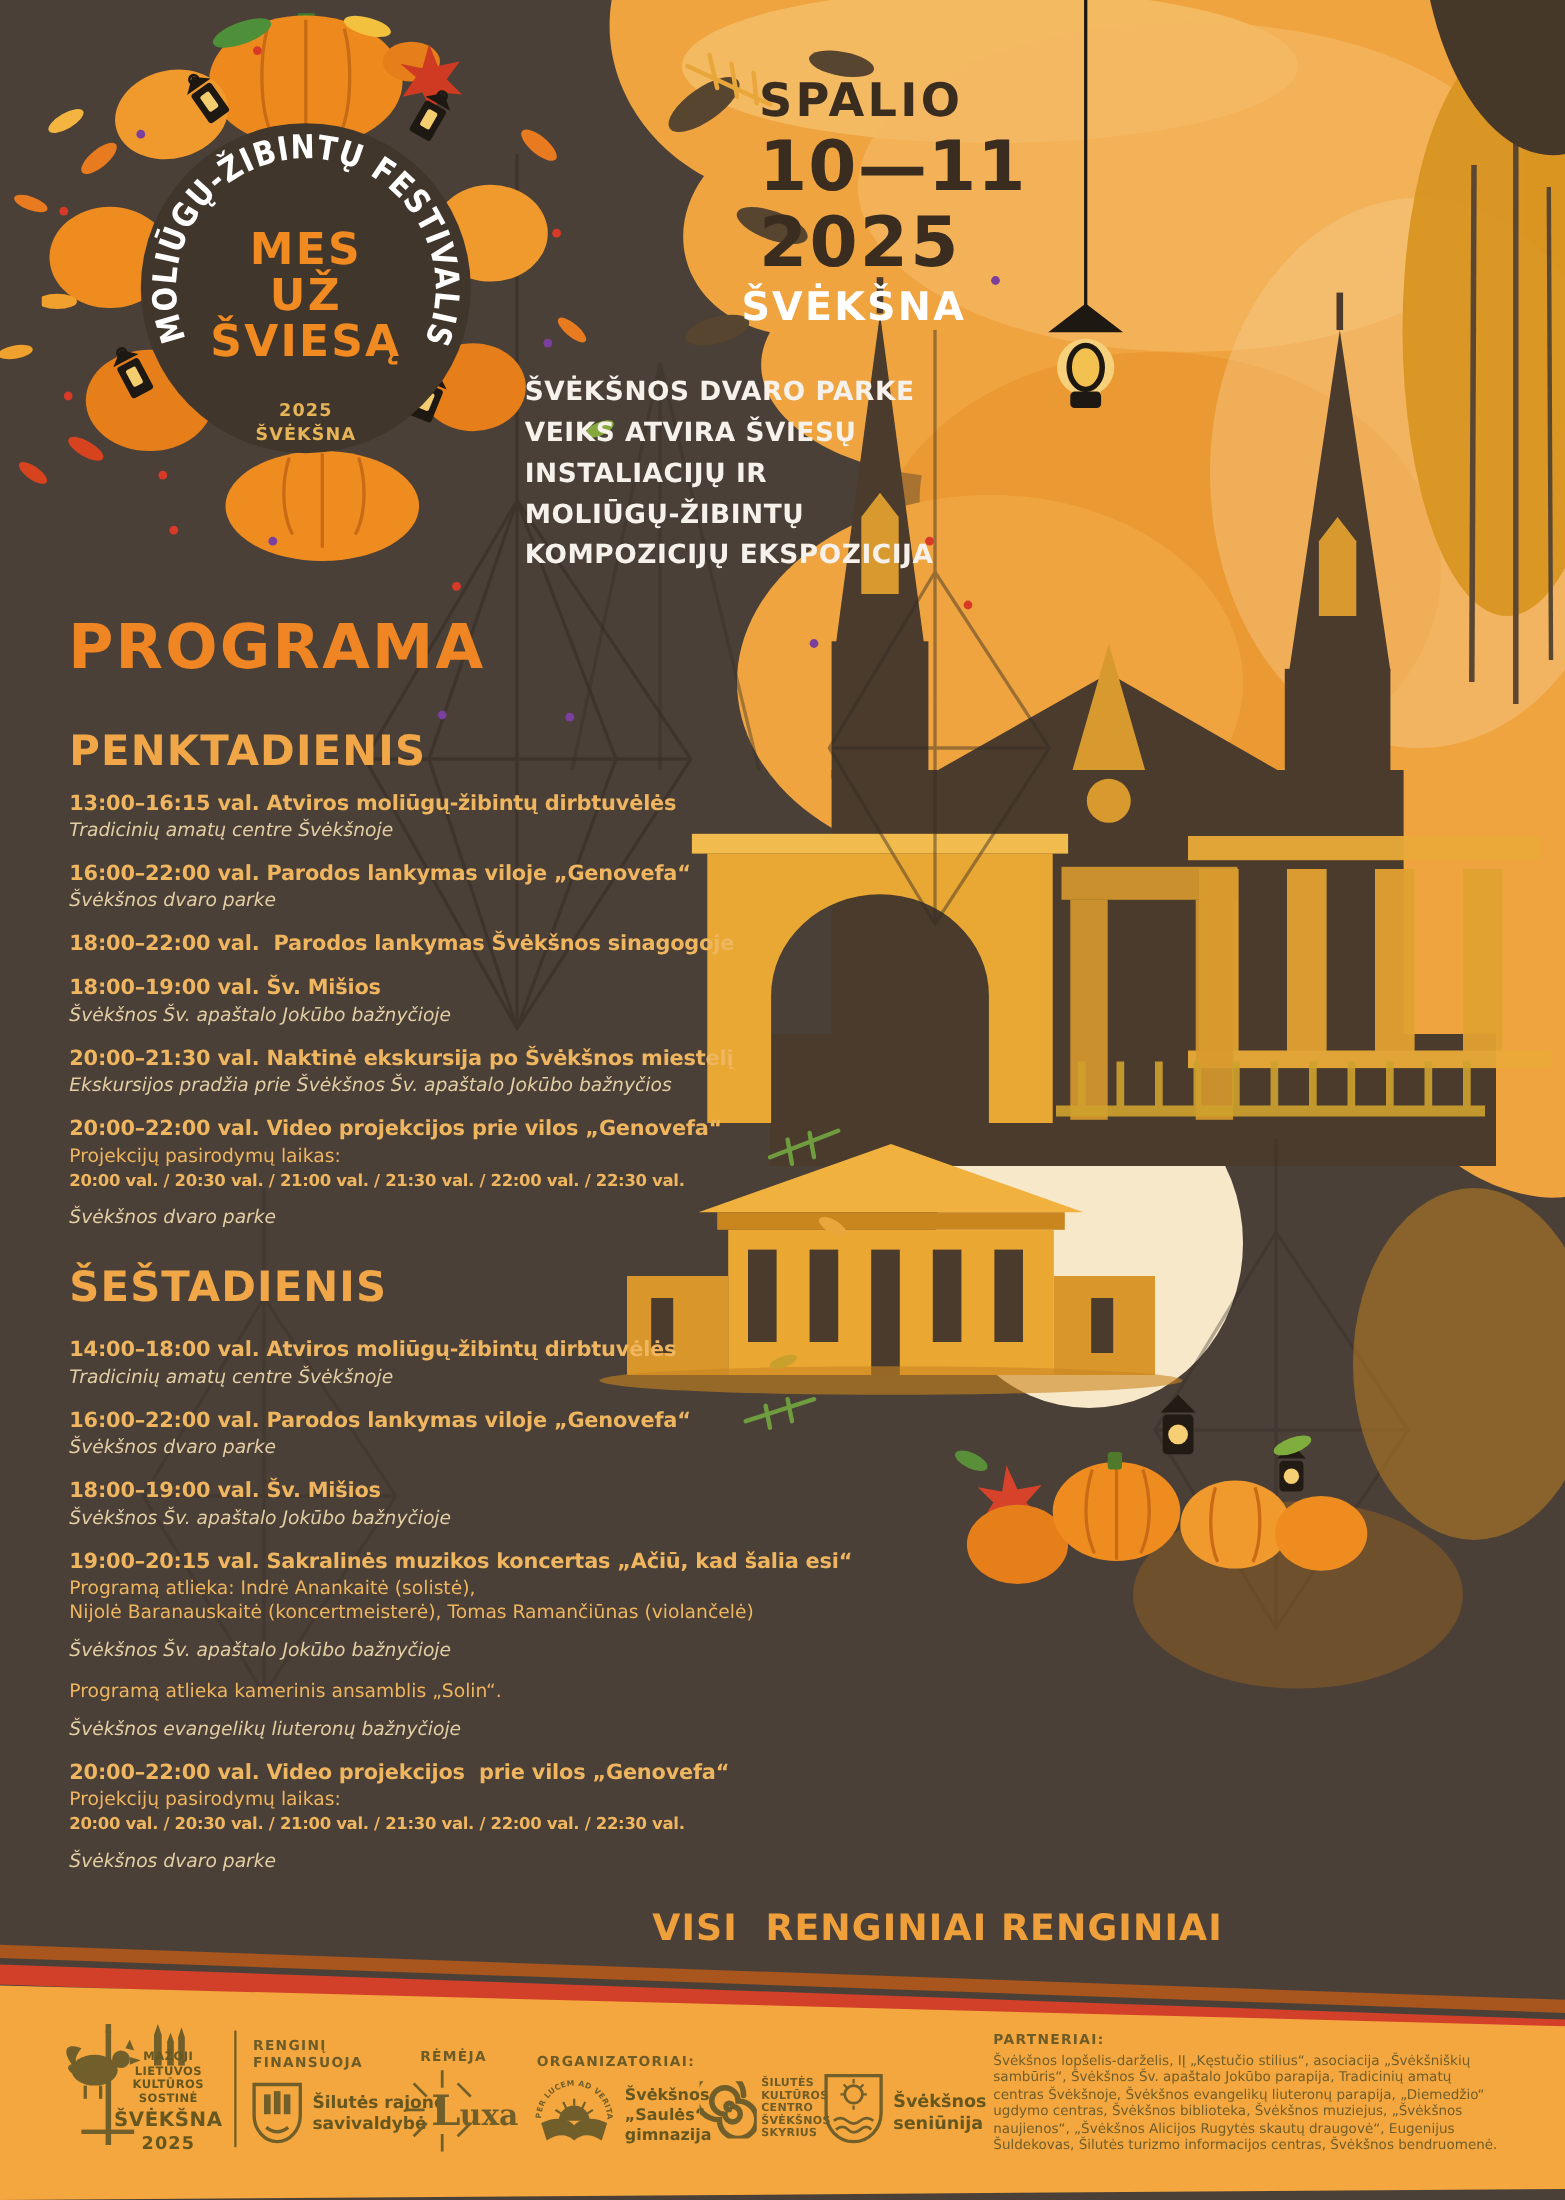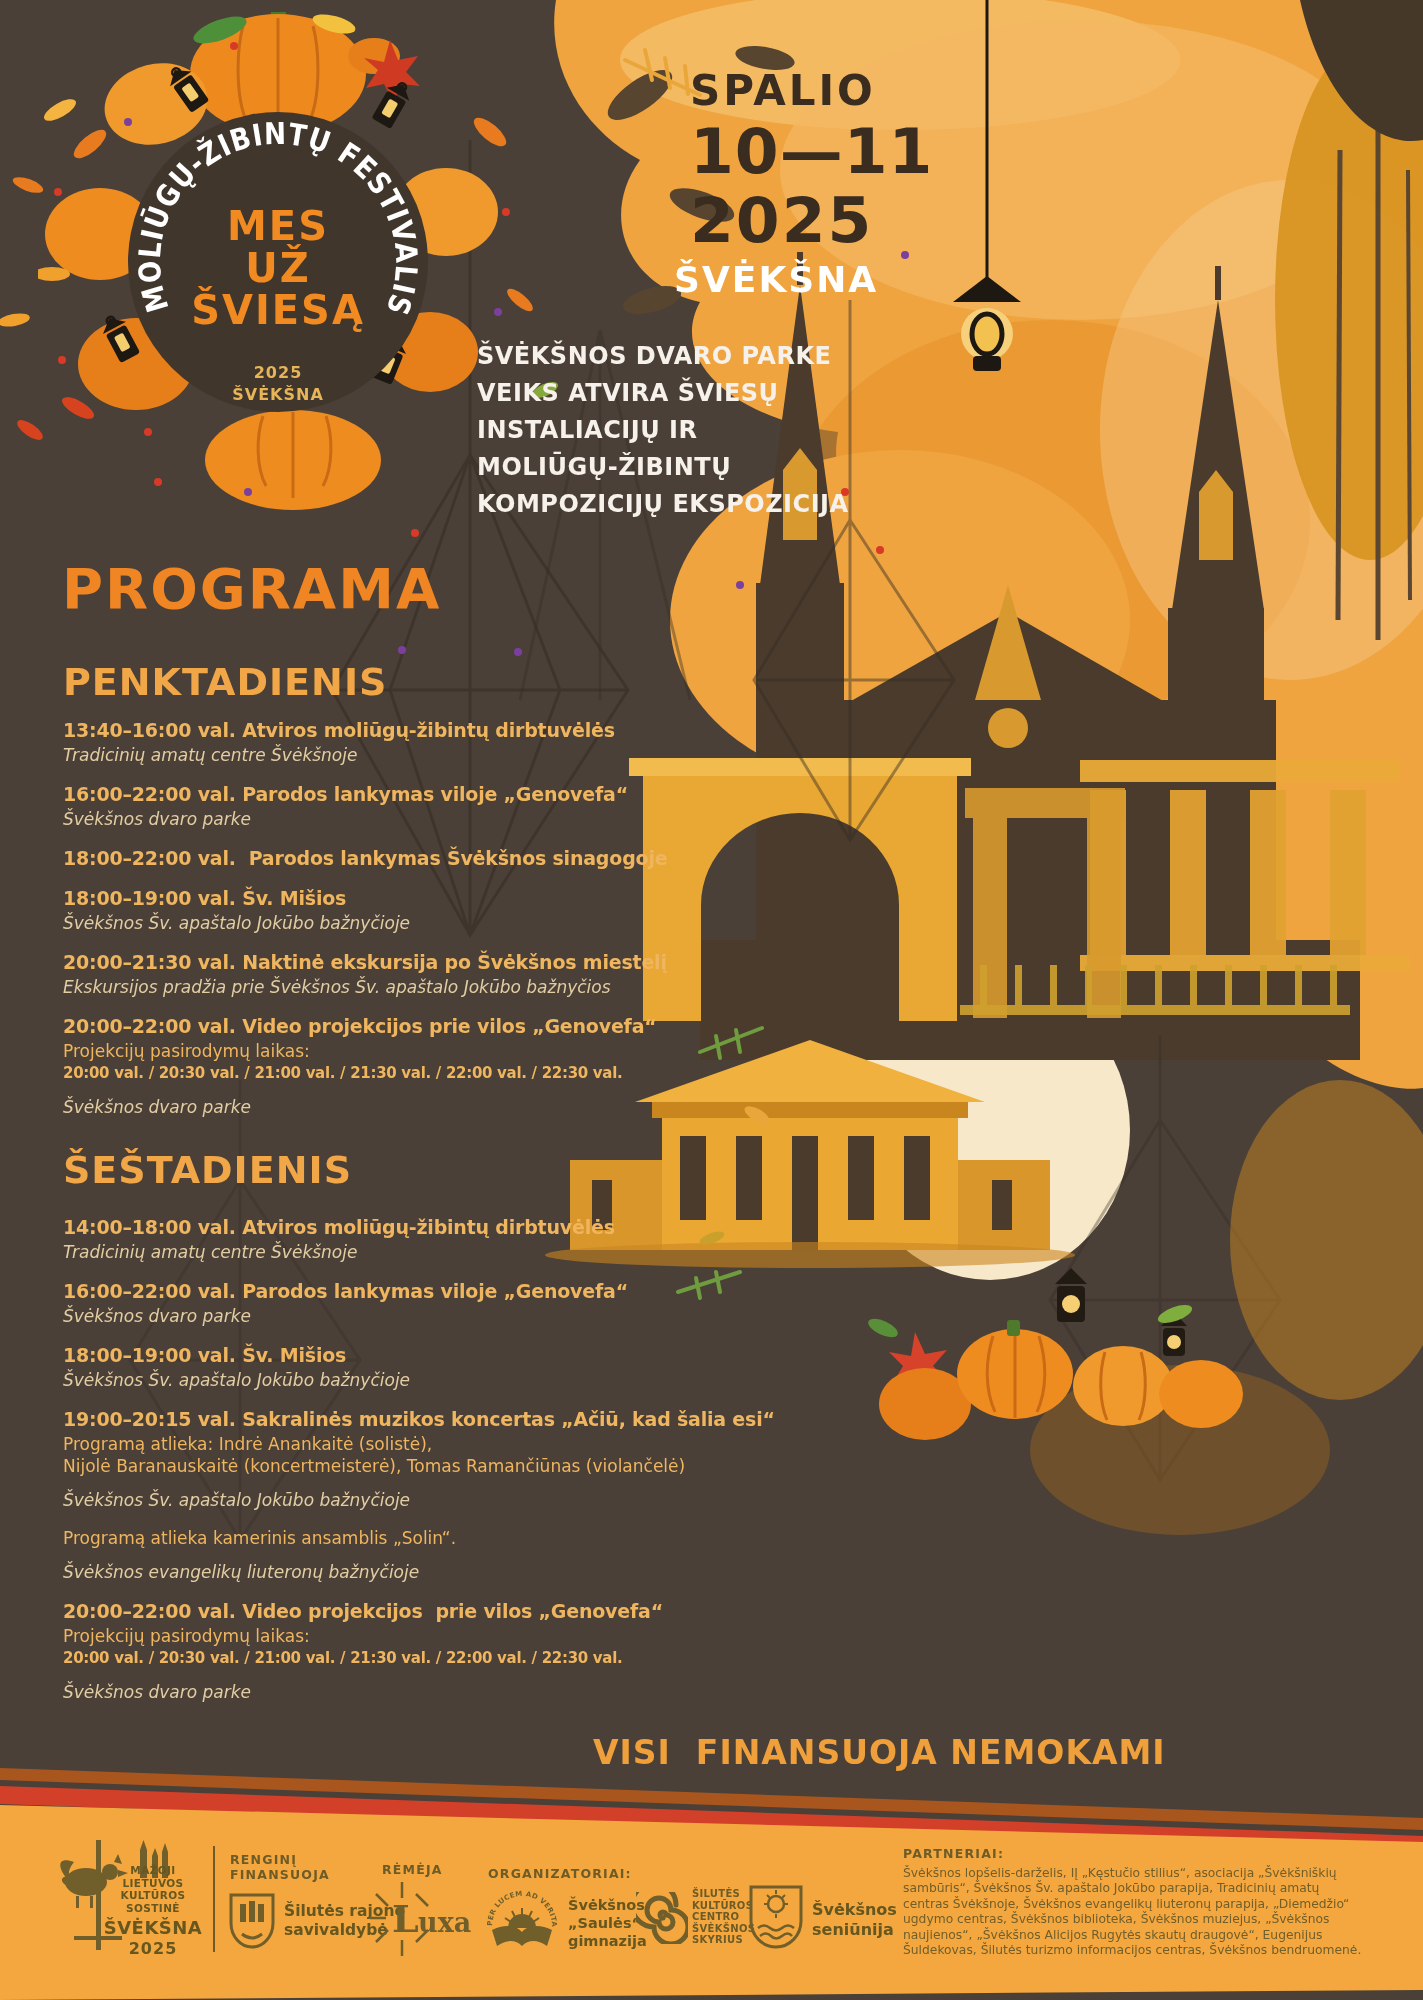--- a/index.html
+++ b/index.html
@@ -328,21 +328,21 @@
 VEIKS ATVIRA ŠVIESŲ
 INSTALIACIJŲ IR
 MOLIŪGŲ-ŽIBINTŲ
 KOMPOZICIJŲ EKSPOZICIJA</div>
 
   <div class="abs day-heading day1">PENKTADIENIS</div>
 
   <div class="abs programa">PROGRAMA</div>
   <div class="abs events events1">
     <div class="ev">
-      <div class="ev-title">13:40–16:00 val. Atviros moliūgų-žibintų dirbtuvėlės</div>
+      <div class="ev-title">13:00–16:15 val. Atviros moliūgų-žibintų dirbtuvėlės</div>
       <div class="ev-venue">Tradicinių amatų centre Švėkšnoje</div>
     </div>
     <div class="ev">
       <div class="ev-title">16:00–22:00 val. Parodos lankymas viloje „Genovefa“</div>
       <div class="ev-venue">Švėkšnos dvaro parke</div>
     </div>
     <div class="ev">
       <div class="ev-title">18:00–22:00 val.  Parodos lankymas Švėkšnos sinagogoje</div>
     </div>
     <div class="ev">
@@ -386,21 +386,21 @@
       <div class="ev-venue gap">Švėkšnos evangelikų liuteronų bažnyčioje</div>
     </div>
     <div class="ev">
       <div class="ev-title">20:00–22:00 val. Video projekcijos  prie vilos „Genovefa“</div>
       <div class="ev-note">Projekcijų pasirodymų laikas:</div>
       <div class="ev-times">20:00 val. / 20:30 val. / 21:00 val. / 21:30 val. / 22:00 val. / 22:30 val.</div>
       <div class="ev-venue gap">Švėkšnos dvaro parke</div>
     </div>
   </div>
 
-  <div class="abs free-note">VISI  FINANSUOJA NEMOKAMI</div>
+  <div class="abs free-note">VISI  RENGINIAI RENGINIAI</div>
 
   <svg class="abs" style="left:52px;top:1840px" width="92" height="116" viewBox="0 0 92 116" fill="#705e2b">
     <rect x="44" y="6" width="5" height="104"></rect>
     <rect x="44" y="0" width="5" height="8" transform="rotate(0)"></rect>
     <ellipse cx="34" cy="42" rx="21" ry="14"></ellipse>
     <path d="M16,40 C4,26 6,16 22,22 C14,32 16,38 24,40 Z"></path>
     <path d="M20,48 C8,44 6,36 18,36 C14,42 16,46 24,46 Z"></path>
     <circle cx="58" cy="32" r="8"></circle>
     <polygon points="62,22 66,14 70,24"></polygon>
     <polygon points="66,30 76,33 66,37"></polygon>

